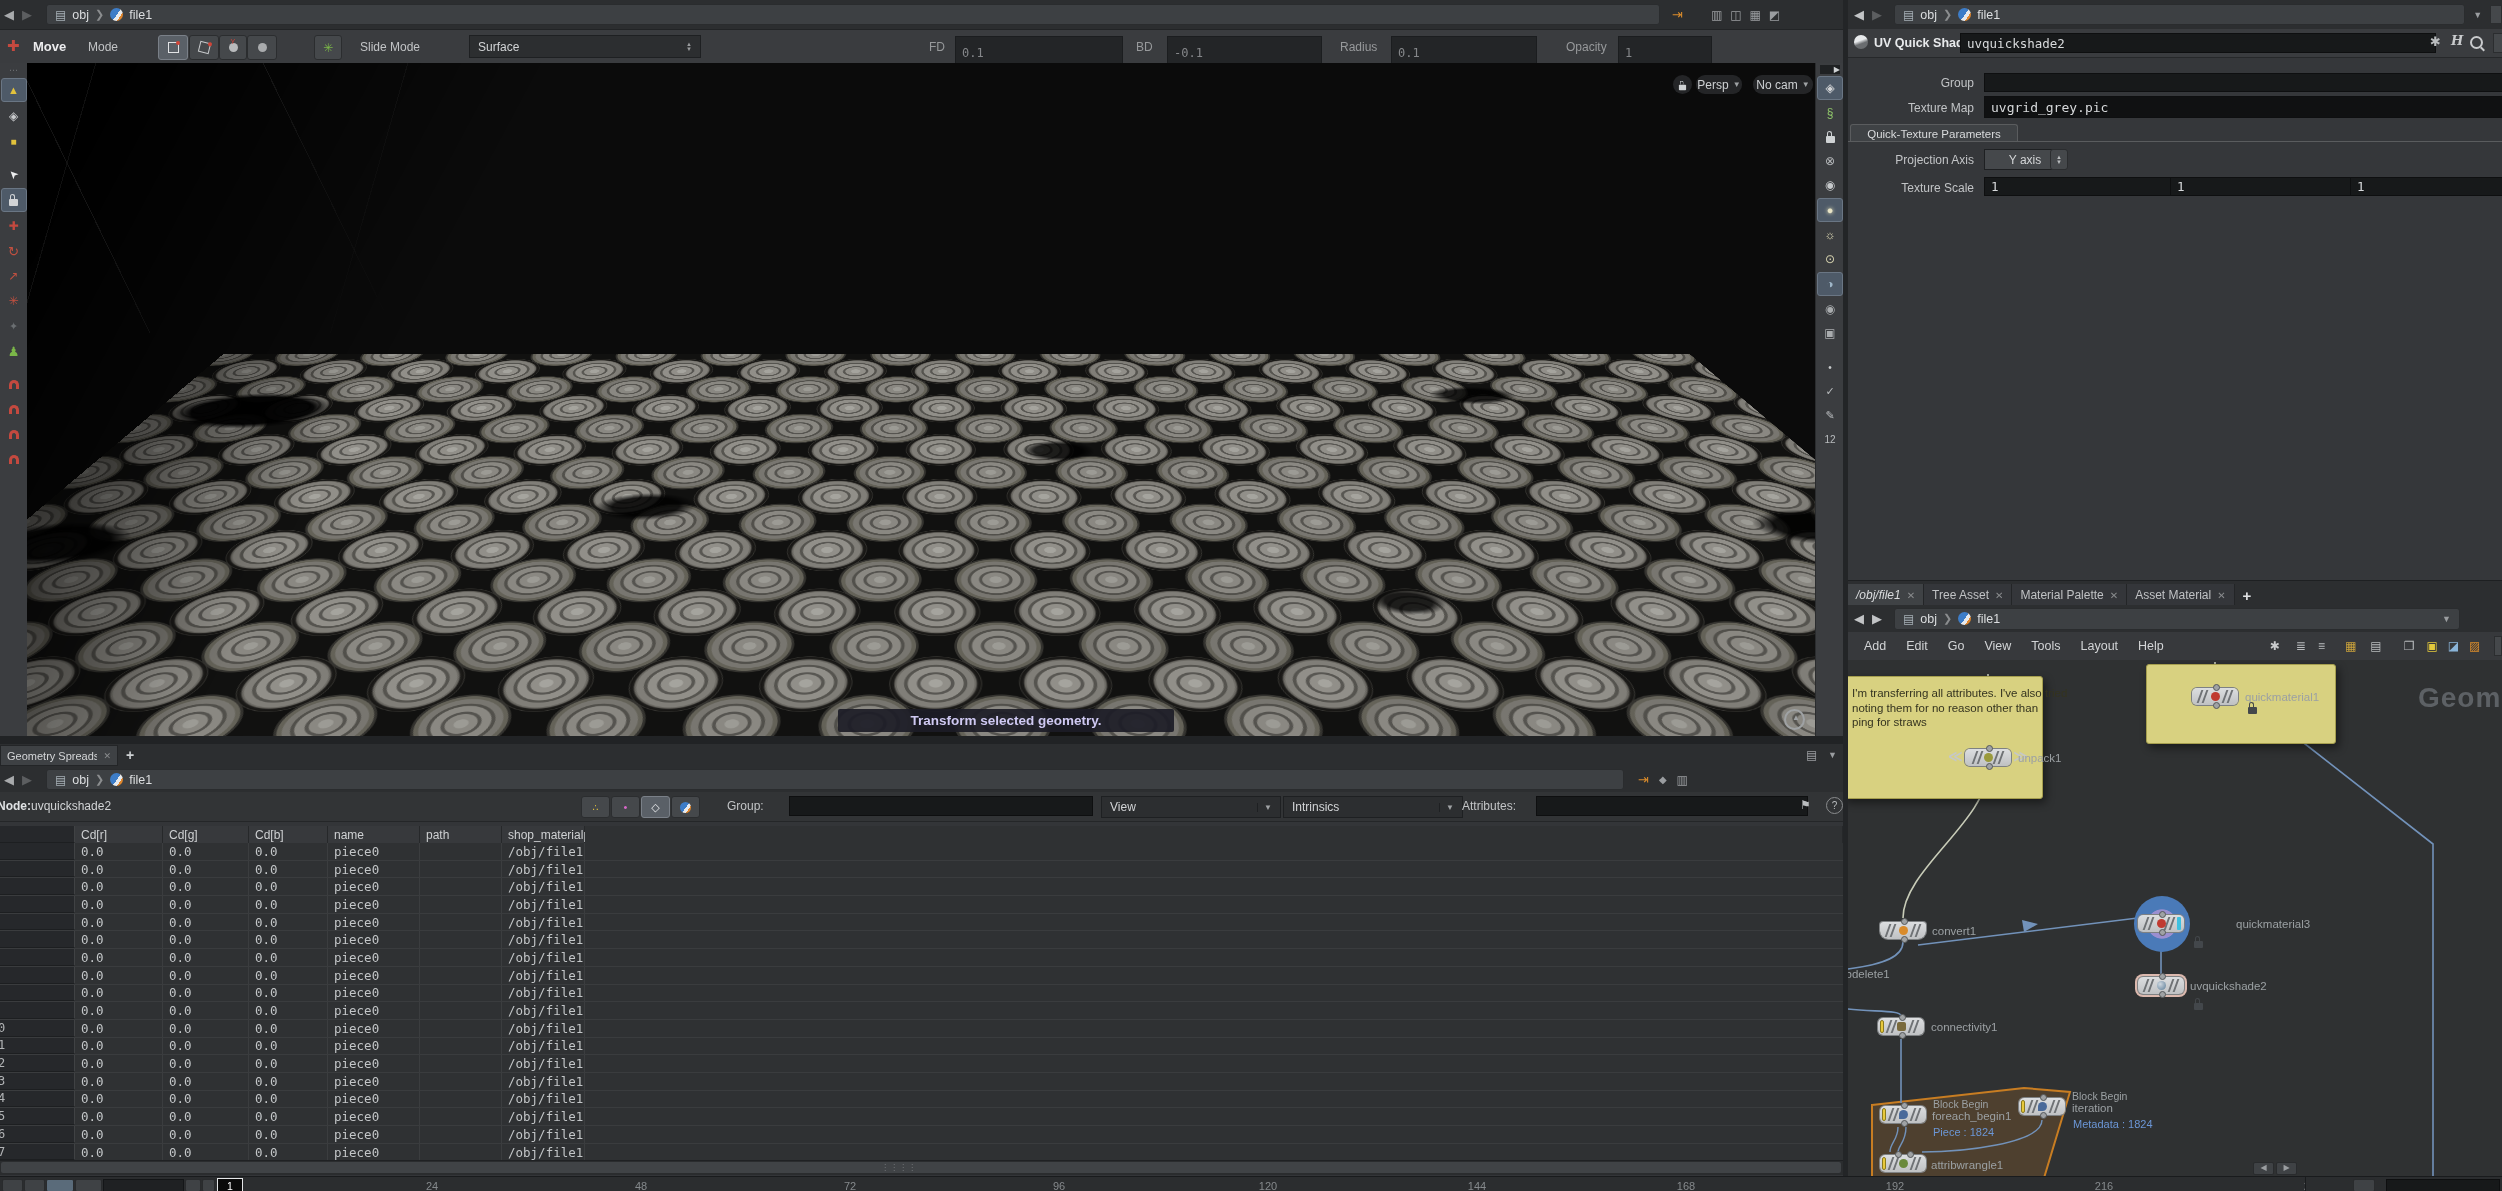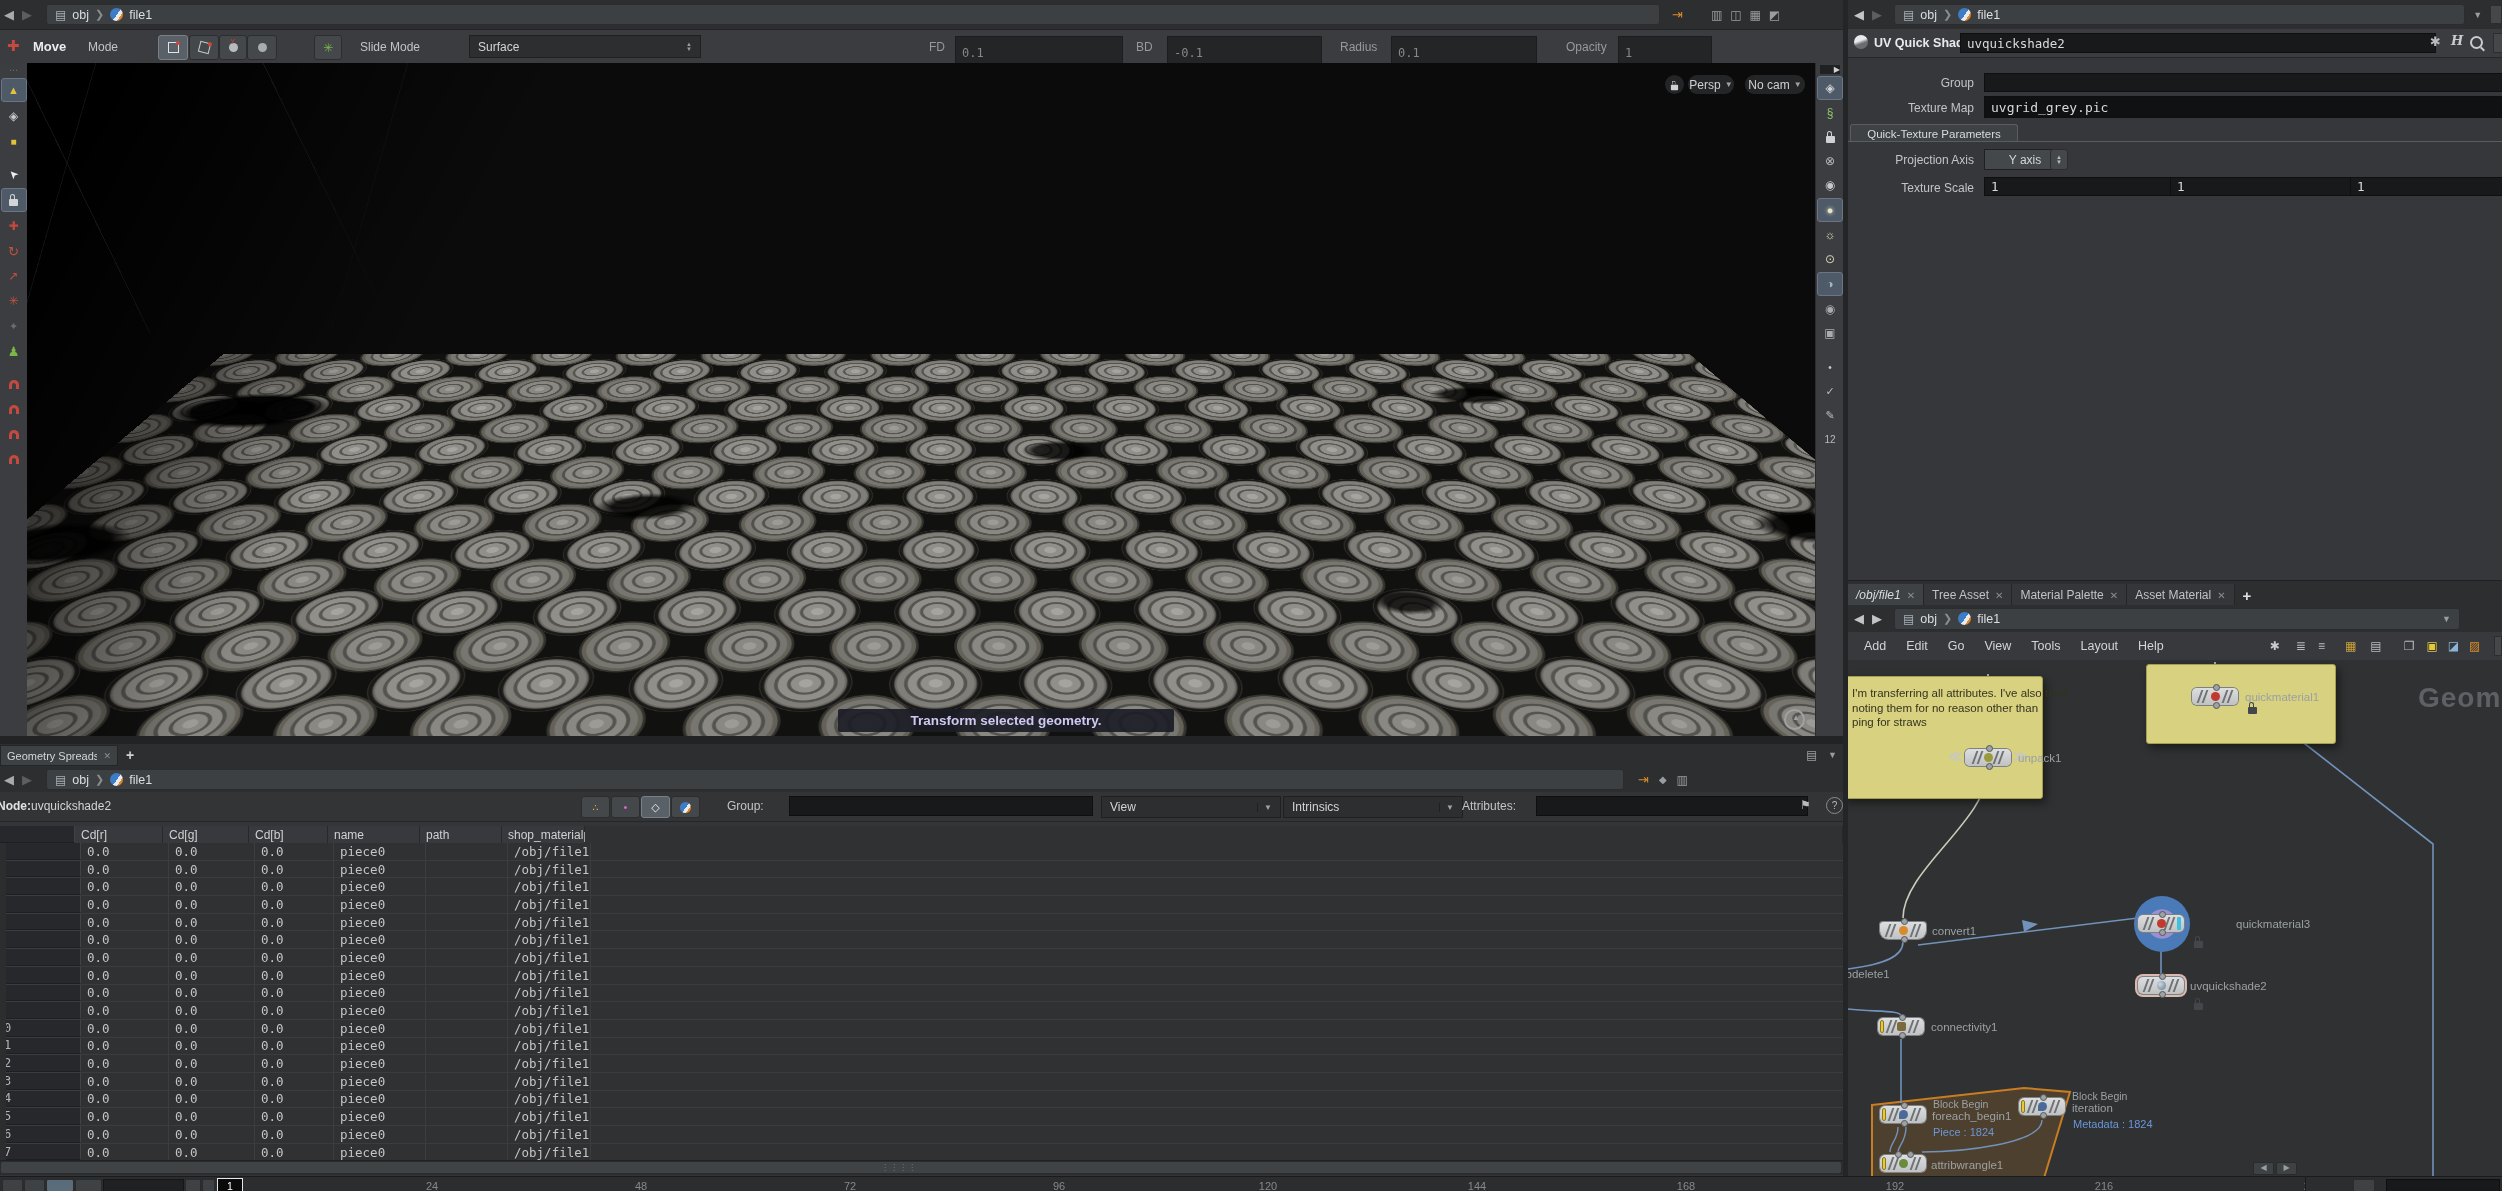--- a/index.html
+++ b/index.html
@@ -25,23 +25,23 @@
   
   .geoicon{width:13px;height:13px;border-radius:50%;background:linear-gradient(125deg,#3d7dc8 0 52%,#e8eaec 52% 72%,#e0862c 72%);flex:0 0 auto;}
   .clapper{color:#a6b0b6;font-size:12px;}
   .lockicon{position:relative;display:inline-block;width:9px;height:7px;background:currentColor;border-radius:1px;margin-top:5px;}
   .lockicon::before{content:'';position:absolute;left:1px;top:-5px;width:5px;height:5px;border:1.5px solid currentColor;border-bottom:none;border-radius:4px 4px 0 0;box-sizing:border-box;}
   .magneticon{display:inline-block;width:10px;height:9px;border:3px solid #c4493f;border-bottom:none;border-radius:6px 6px 0 0;box-sizing:border-box;}
   .magicon{position:relative;display:inline-block;width:9px;height:9px;border:2px solid currentColor;border-radius:50%;}
   .magicon::after{content:'';position:absolute;right:-4px;bottom:-3px;width:5px;height:2px;background:currentColor;transform:rotate(45deg);}
   .ic{display:flex;align-items:center;justify-content:center;width:24px;height:22px;border-radius:3px;}
   .ic.on{background:#4e5a68;border:1px solid #6a7684;}
-  .pill{background:rgba(42,44,46,.8);border-radius:9px;color:#ced1d3;font-size:12px;display:flex;align-items:center;justify-content:center;gap:4px;}
+  .pill{background:rgba(42,44,46,.8);border-radius:9px;color:#ced1d3;font-size:12px;display:flex;align-items:center;justify-content:center;gap:4px;margin-left:8px;}
   .hcell{border-right:1px solid #26282a;box-sizing:border-box;padding:0 6px;display:flex;align-items:center;height:100%;color:#cfd1d3;font-size:12px;}
-  .trow{display:flex;height:17.7px;background:#2f3133;border-bottom:1px solid #3a3c3e;box-sizing:border-box;margin-left:6px;}
+  .trow{display:flex;height:17.7px;background:#2f3133;border-bottom:1px solid #3a3c3e;box-sizing:border-box;}
   .tcell{border-right:1px solid #3b3d3f;box-sizing:border-box;padding:0 6px;display:flex;align-items:center;overflow:hidden;
          font-family:"DejaVu Sans Mono",monospace;font-size:12.5px;color:#c3c6c8;white-space:nowrap;}
   .rowhdr{background:#26282b;border-right:1px solid #404244;border-bottom:1px solid #1d1f21;}
   .rowhdr span{margin-left:-8px;font-family:"DejaVu Sans Mono",monospace;font-size:12px;color:#b2b4b6;}
   
   .nettab{display:flex;align-items:center;gap:6px;padding:0 8px;height:22px;border-right:1px solid #232527;background:#34363a;color:#c0c2c4;font-size:12px;white-space:nowrap;}
   .nettab.active{background:#3f4245;color:#dadcde;font-style:italic;}
   .nettab .x{color:#8a8c8e;font-size:10px;}
   .menu-item{padding:0 10px;color:#d2d4d6;font-size:12.5px;}
   .sticky{position:absolute;background:#d8d180;border:1px solid #a59e4e;border-radius:3px;box-shadow:3px 4px 8px rgba(0,0,0,.45);}

